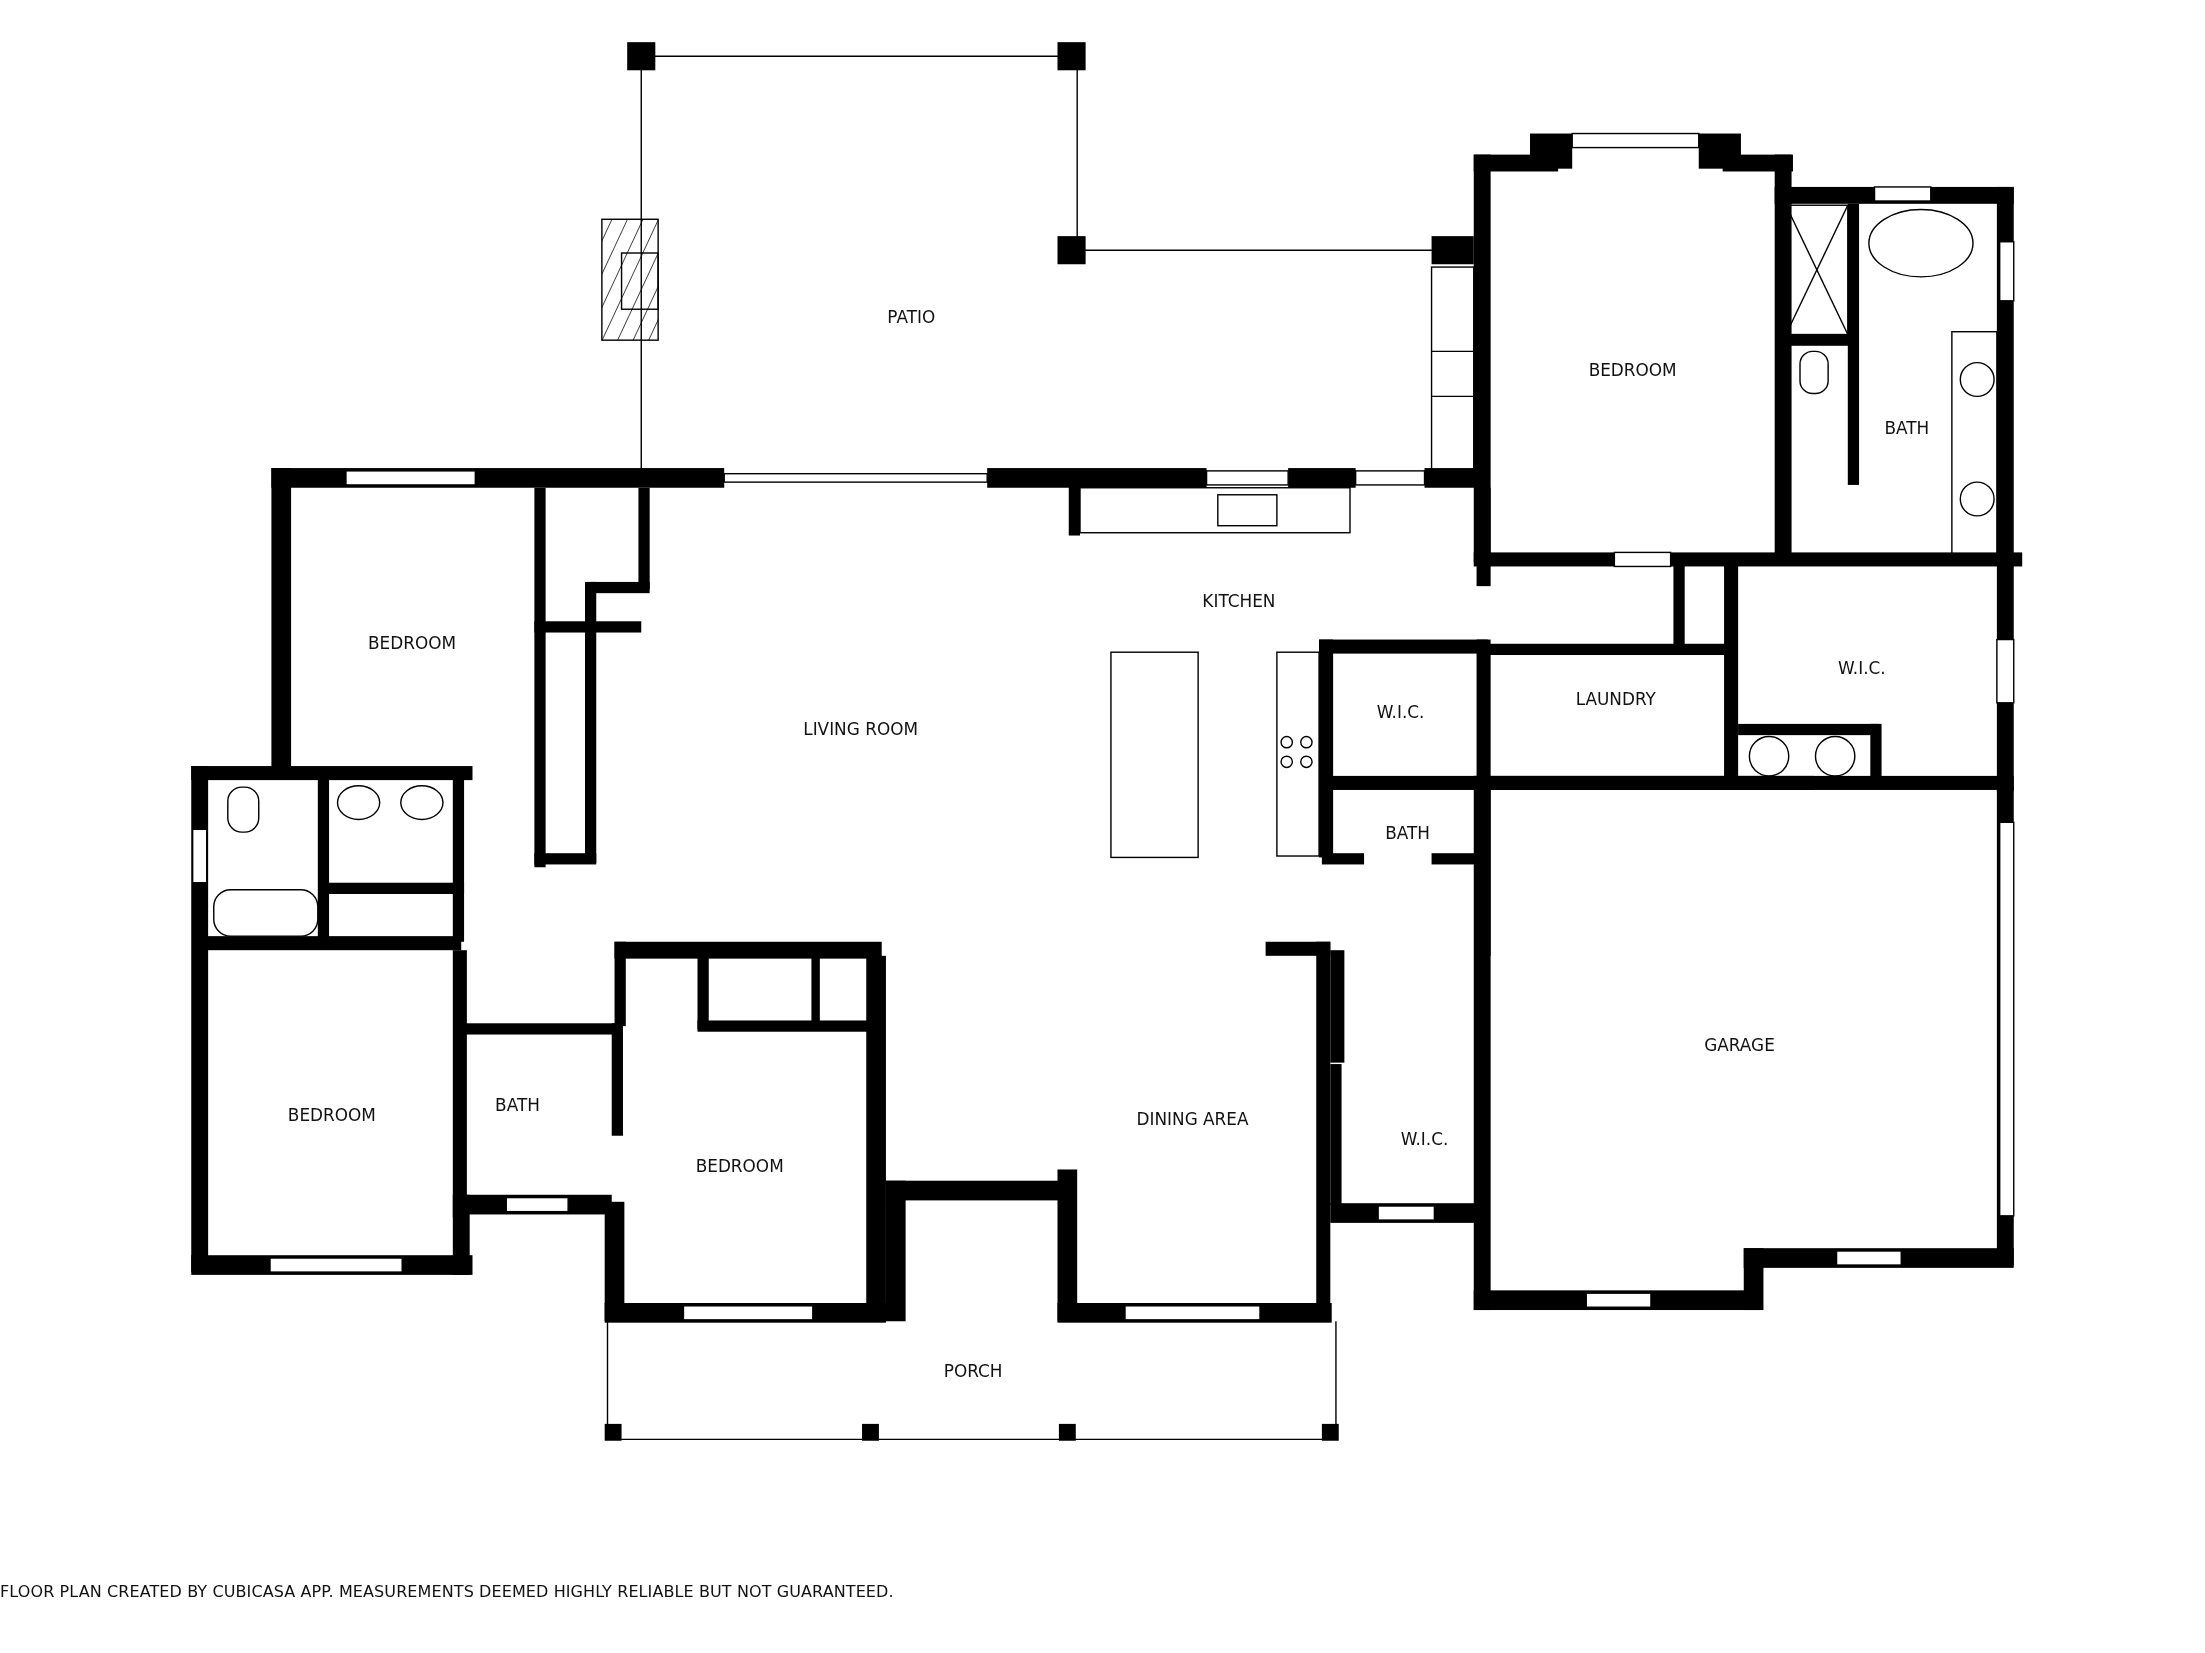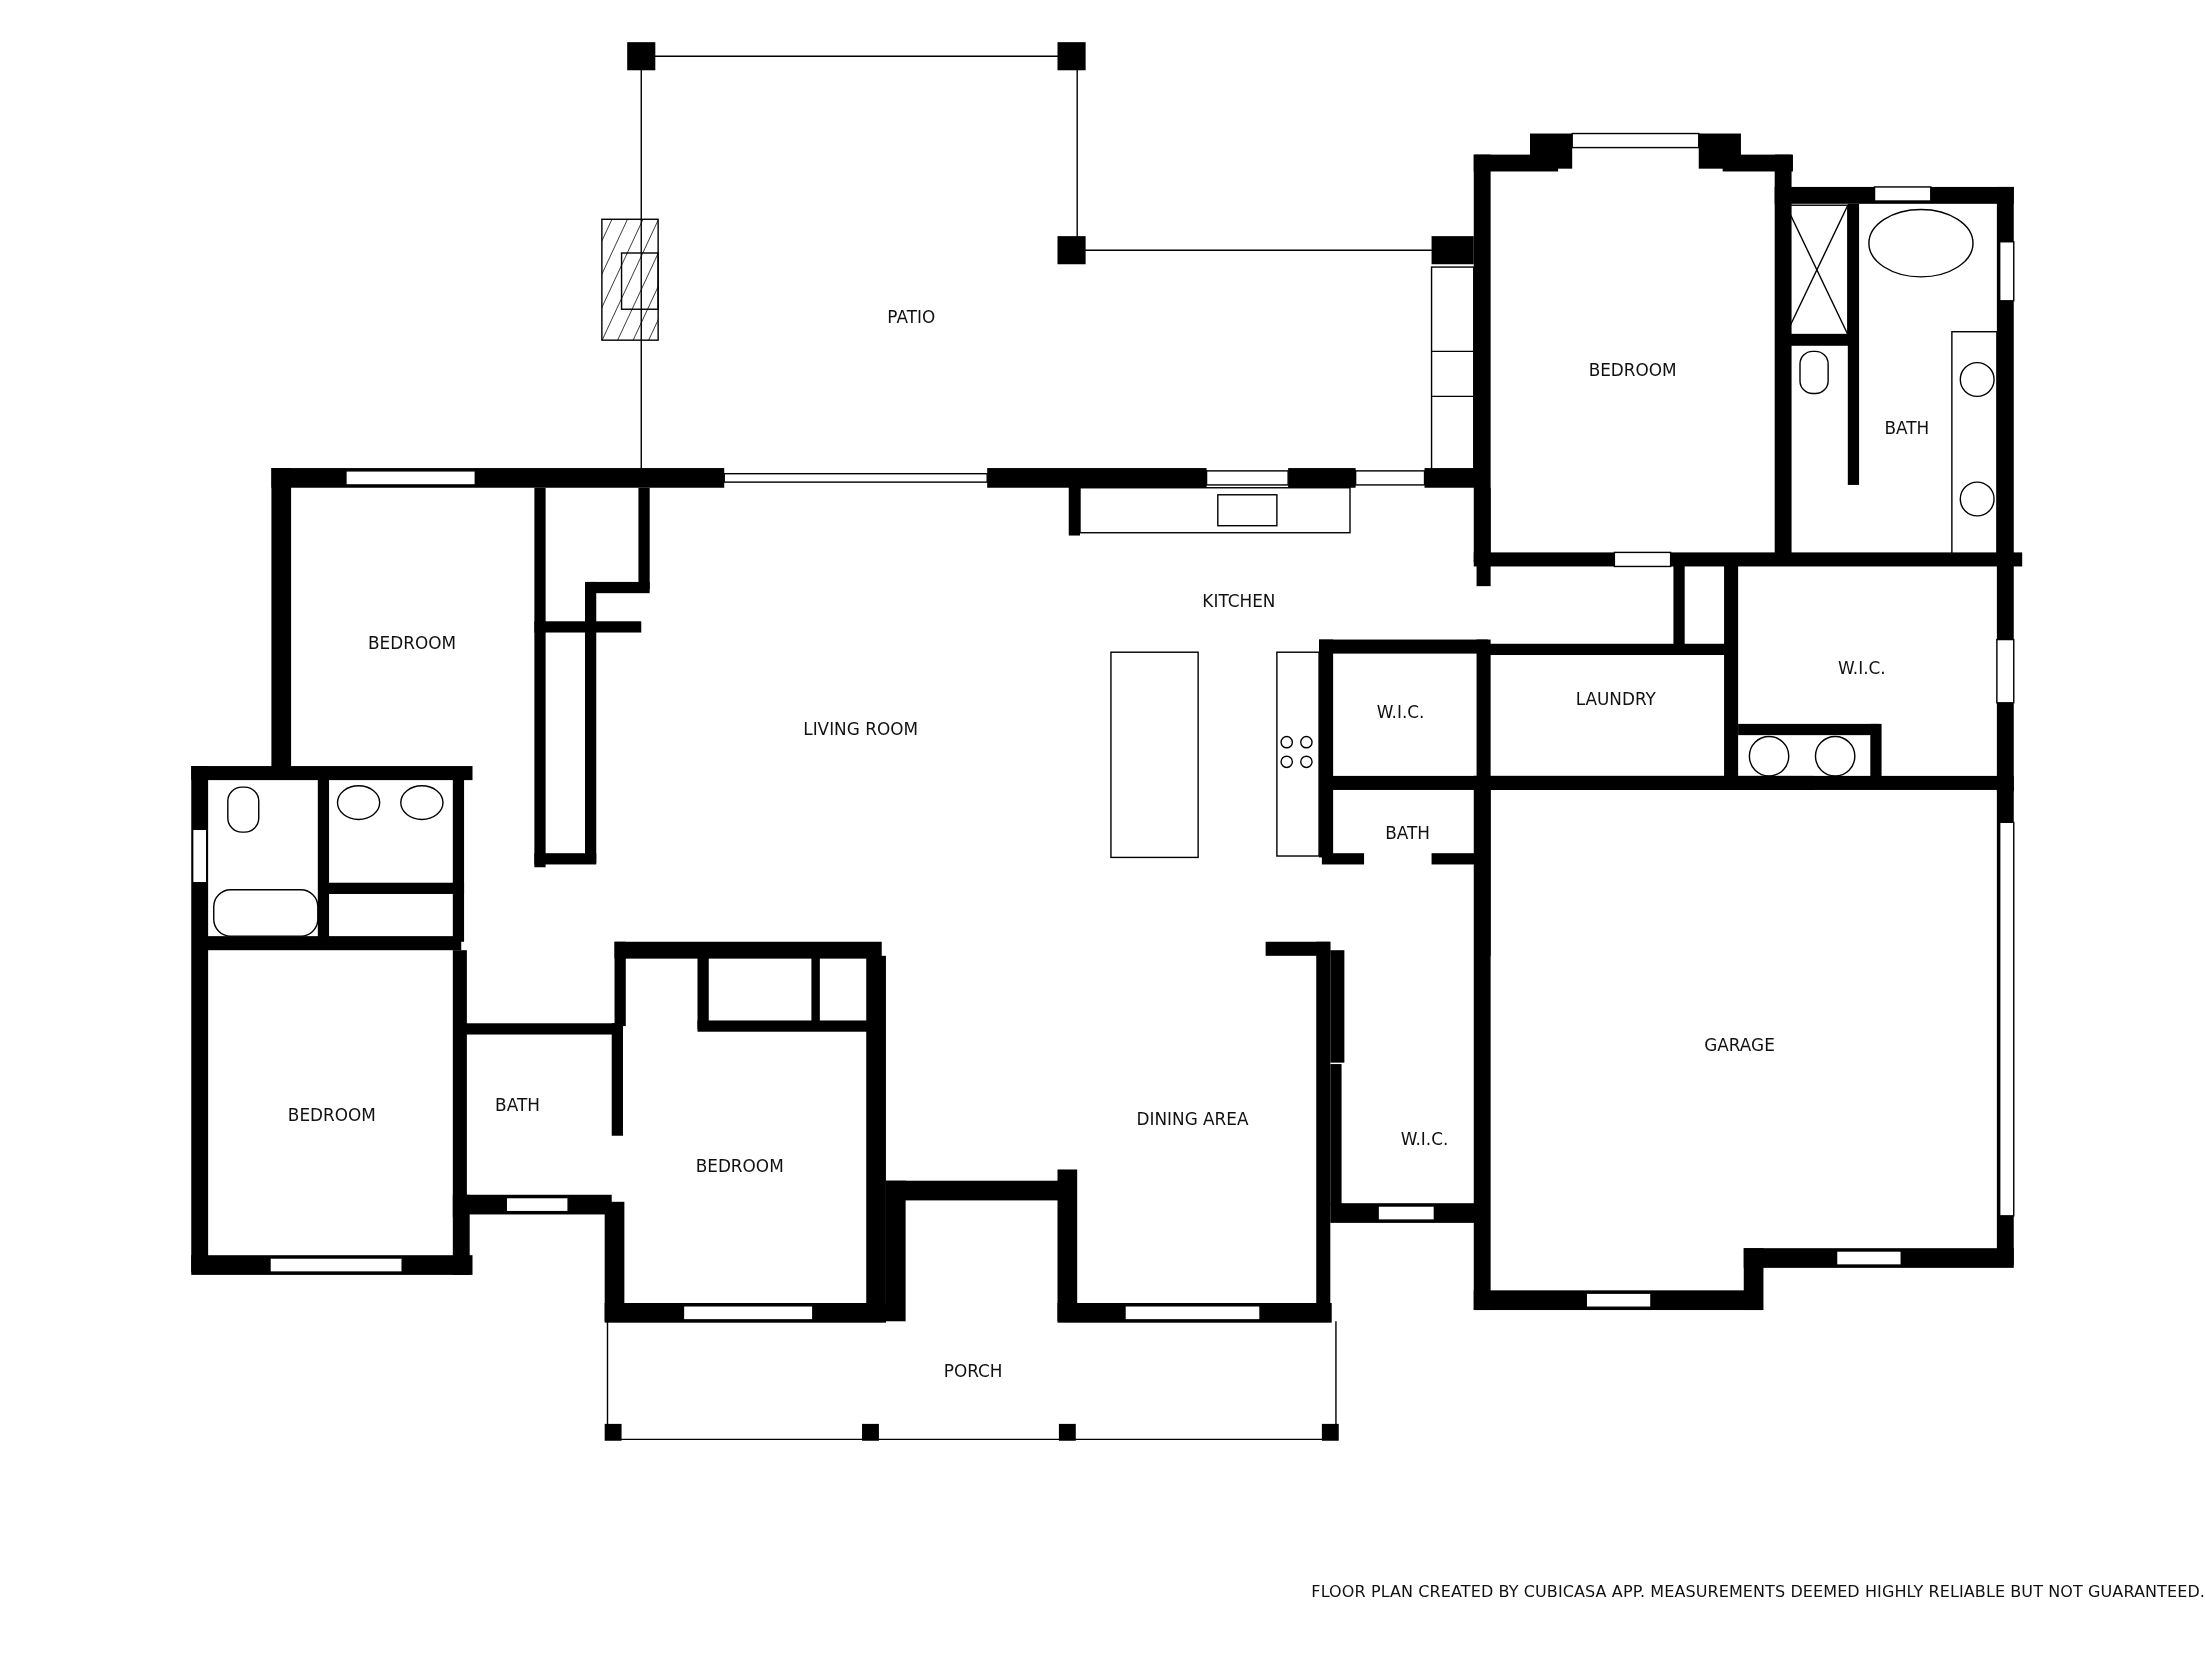--- a/index.html
+++ b/index.html
@@ -3,21 +3,21 @@
 <meta charset="utf-8">
 <style>
   html, body { margin:0; padding:0; background:#ffffff; }
   body { width:2205px; height:1653px; position:relative; overflow:hidden; font-family:"DejaVu Sans", sans-serif; }
   #plan { position:absolute; left:0; top:0; width:2205px; height:1653px; }
   .wall { fill:#000; }
   .thin { fill:none; stroke:#000; stroke-width:1; }
   .win { fill:#fff; stroke:#000; stroke-width:1; }
   .hatch { fill:url(#hatch); stroke:#000; stroke-width:1; }
   .lbl { font-family:"DejaVu Sans", sans-serif; font-size:12px; fill:#111; text-anchor:middle; dominant-baseline:middle; }
-  .footer { position:absolute; left:0; width:2205px; top:1582px; text-align:right; font-family:"DejaVu Sans", sans-serif; font-size:16px; color:#111; letter-spacing:0.1px; }
+  .footer { position:absolute; left:0; width:2205px; top:1582px; text-align:left; font-family:"DejaVu Sans", sans-serif; font-size:16px; color:#111; letter-spacing:0.1px; }
 </style>
 </head>
 <body>
 
 <svg id="plan" viewBox="0 0 1568 1176" preserveAspectRatio="none" xmlns="http://www.w3.org/2000/svg">
   <defs>
     <pattern id="hatch" width="10" height="10" patternUnits="userSpaceOnUse" patternTransform="rotate(25)">
       <line x1="0" y1="0" x2="0" y2="10" stroke="#000" stroke-width="1"></line>
     </pattern>
   </defs>

